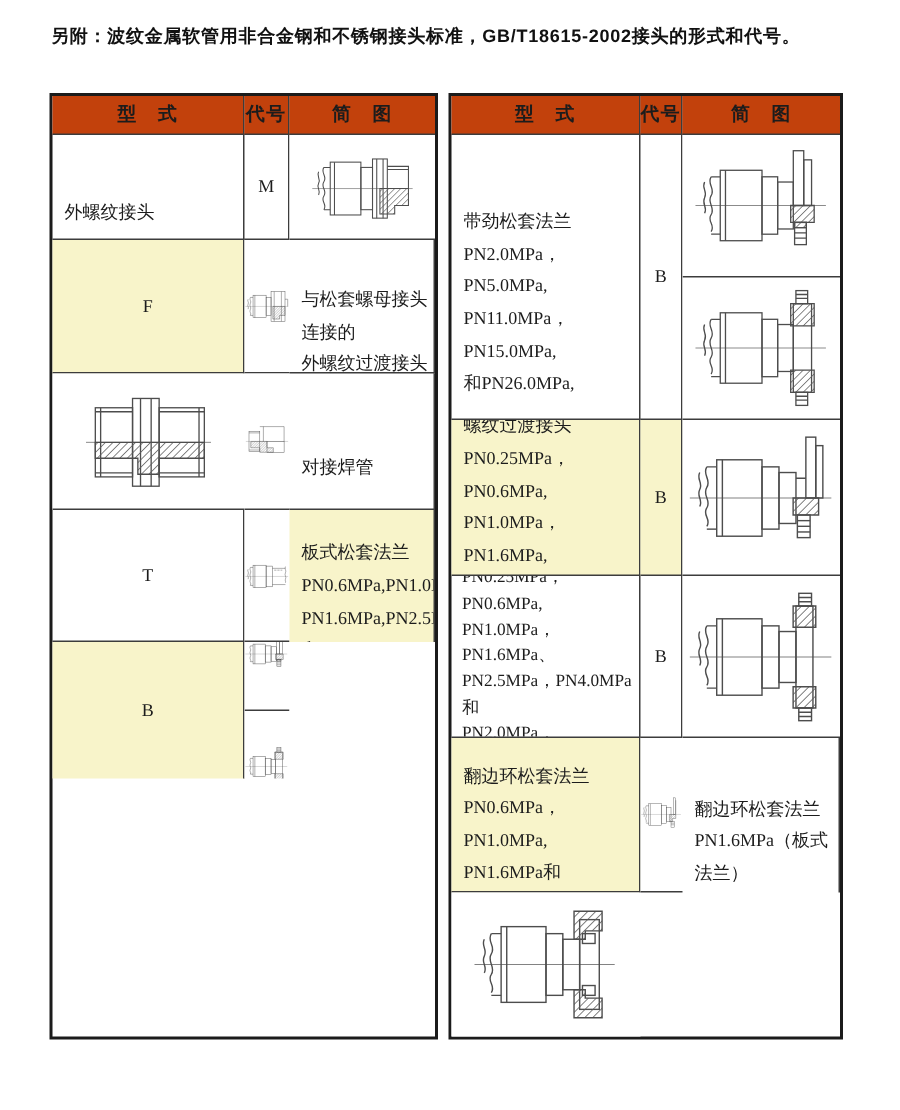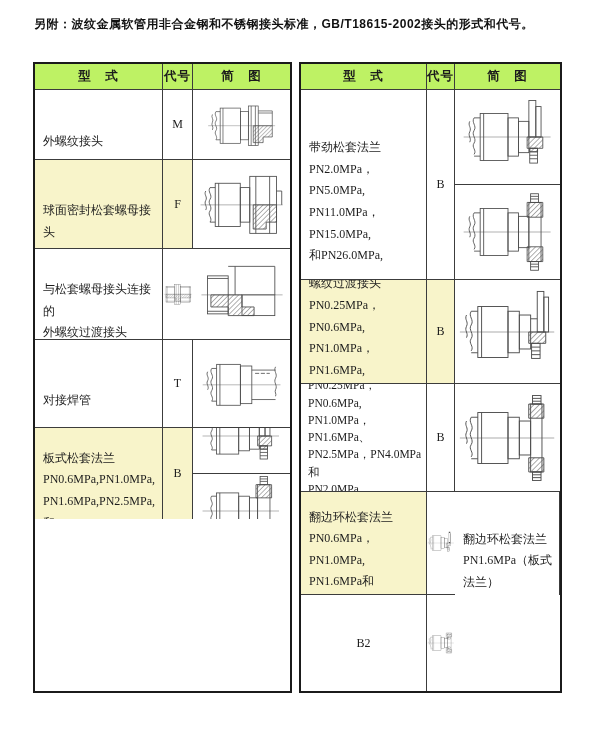--- a/index.html
+++ b/index.html
@@ -22,21 +22,21 @@
     grid-template-rows:26px 70px 89px 91px 88px 91px 172px;}
   #tblR{left:299px;top:62px;width:263px;height:631px;
     grid-template-columns:126px 28px 105px;
     grid-template-rows:26px 190px 104px 108px 103px 96px;}
   .cell{
     box-sizing:border-box;border-right:1px solid #3c3c3c;border-bottom:1px solid #3c3c3c;
     display:flex;align-items:center;justify-content:center;overflow:hidden;
   }
   .no-r{border-right:none;}
   .no-b{border-bottom:none;}
-  .hdr{background:#bef264;font-size:12.5px;font-weight:700;letter-spacing:1px;}
+  .hdr{background:#c2410c;font-size:12.5px;font-weight:700;letter-spacing:1px;}
   .typ{justify-content:flex-start;padding:4px 3px 4px 8px;font-size:12px;line-height:1.8;}
   .typ .tx{white-space:pre-line;margin-top:35px;}
   .typ.tight{font-size:11.5px;line-height:1.5;padding-left:7px;}
   .code{font-size:12px;}
   .hl{background:#f8f4ca;}
   .dia{background:#fff;}
   .split{flex-direction:column;align-items:stretch;padding:0;}
   .split .half{flex:1;display:flex;align-items:center;justify-content:center;}
   .split .half:first-child{border-bottom:1px solid #3c3c3c;}
   .dwg line,.dwg path,.dwg rect{stroke:#4d4d4d;stroke-width:1;fill:none;}
@@ -78,23 +78,20 @@
       <rect x="48" y="25" width="11" height="40"></rect>
       <rect x="59" y="17" width="14" height="56"></rect>
       <line x1="63" y1="17" x2="63" y2="73"></line>
         <line x1="69" y1="17" x2="69" y2="73"></line>
       <path d="M73,24 h20 v21"></path>
         <line x1="73" y1="27" x2="93" y2="27"></line>
       <path class="h" d="M66,45 h27 v16 h-13 v8 h-14 z"></path>
     </svg>
   </div>
 
-  <div class="cell typ hl">
-      <span class="tx">球面密封松套螺母接头</span>
-    </div>
   <div class="cell code hl">F</div>
   <div class="cell dia no-r">
     <svg class="dwg" viewBox="0 0 100 88" width="90" height="76">
       <line class="cl" x1="2" y1="45" x2="97" y2="45"></line>
       <path d="M13,25 c-3.5,5 3.5,8.5 0,13.5 c-3.5,5 3.5,8.5 0,13.5 c-3.5,5 3.5,8 0,13"></path>
       <path d="M8,29 c-2.5,4.5 2.5,6.5 0,11 c-2.5,4.5 2.5,6.5 0,11"></path>
       <line x1="13" y1="25" x2="19" y2="25"></line>
         <line x1="13" y1="65" x2="19" y2="65"></line>
       <rect x="19" y="20" width="29" height="50"></rect>
         <line x1="23" y1="20" x2="23" y2="70"></line>
@@ -356,21 +353,20 @@
       <rect x="77" y="64" width="8" height="14"></rect>
       <line x1="77" y1="68" x2="85" y2="68"></line>
         <line x1="77" y1="72" x2="85" y2="72"></line>
     </svg>
   </div>
 
   <div class="cell typ no-b">
       <span class="tx">翻边环松套法兰
 PN1.6MPa（板式法兰）</span>
     </div>
-  <div class="cell code no-b">B2</div>
   <div class="cell dia no-r no-b">
     <svg class="dwg" viewBox="0 0 106 92" width="100" height="86">
       <line class="cl" x1="2" y1="46" x2="102" y2="46"></line>
       <path d="M14,24 c-3.5,5.5 3.5,9 0,14.5 c-3.5,5.5 3.5,9 0,14.5 c-3.5,5 3.5,8 0,13"></path>
       <path d="M9,28 c-2.5,5 2.5,7 0,12 c-2.5,5 2.5,7 0,12"></path>
       <line x1="14" y1="24" x2="21" y2="24"></line>
         <line x1="14" y1="68" x2="21" y2="68"></line>
       <rect x="21" y="19" width="32" height="54"></rect>
         <line x1="25" y1="19" x2="25" y2="73"></line>
       <rect x="53" y="24" width="12" height="44"></rect>

